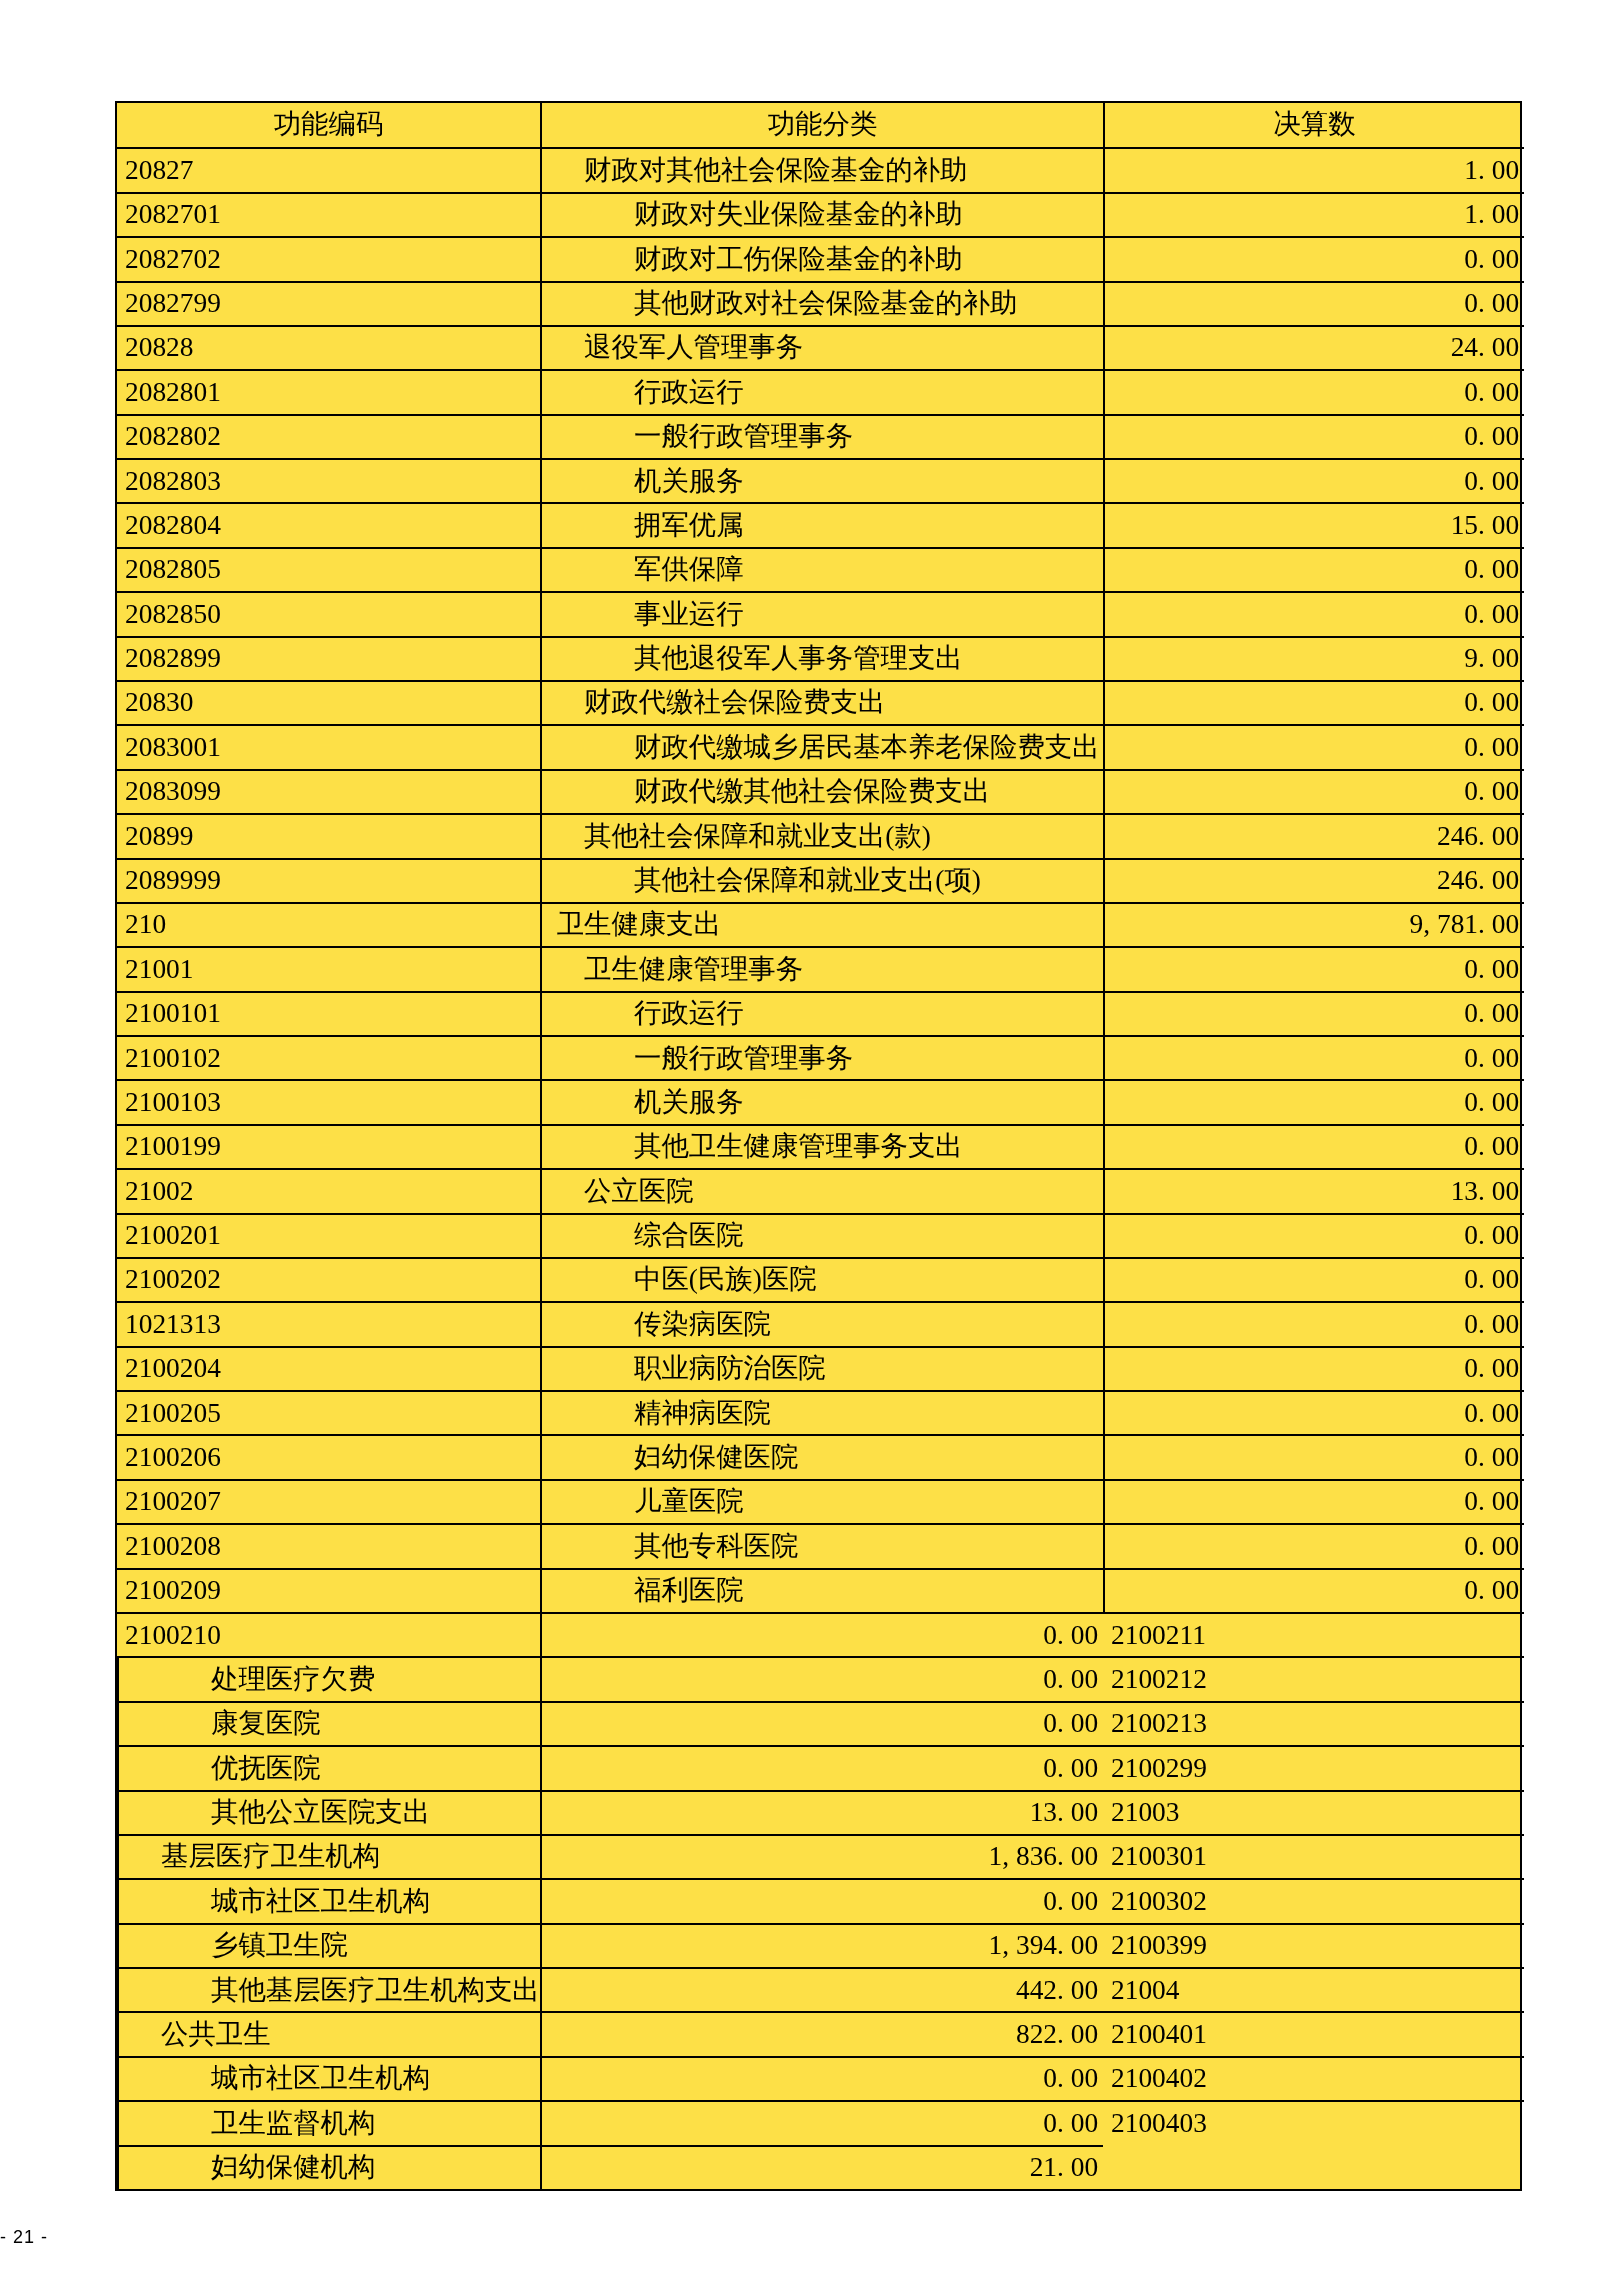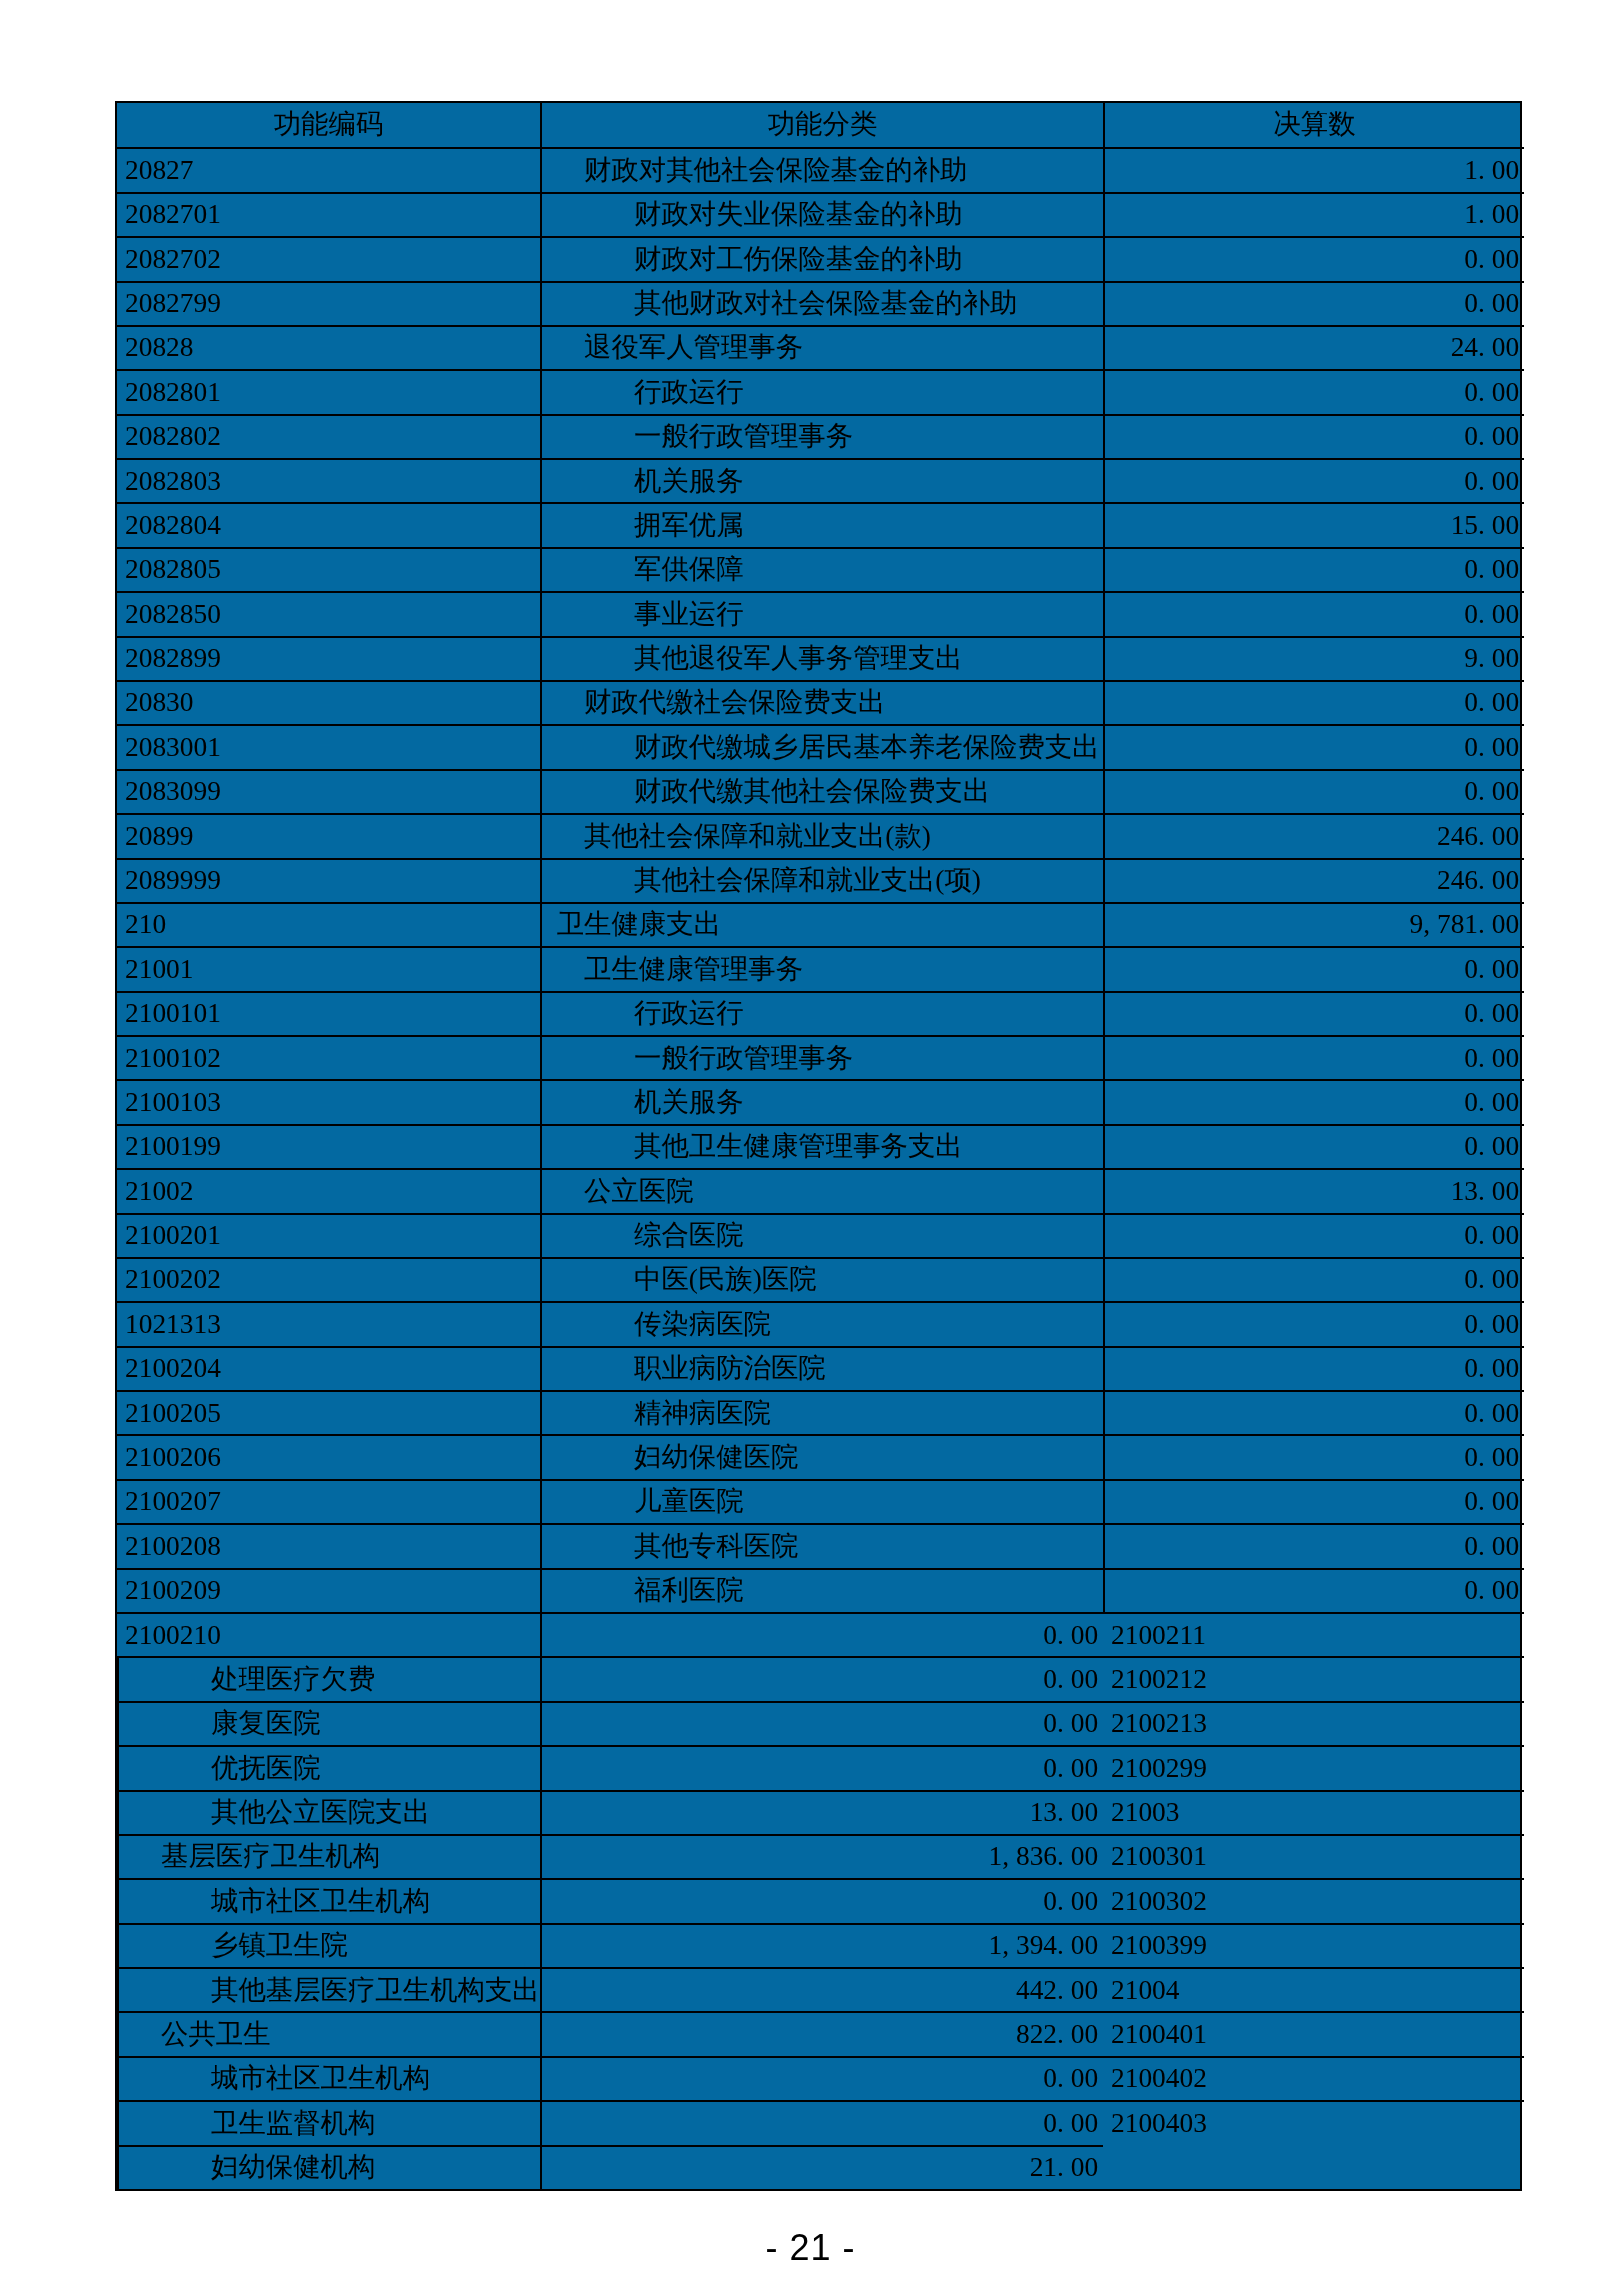--- a/index.html
+++ b/index.html
@@ -18,21 +18,21 @@
     top: 101px;
     width: 1407px;
     height: 2090px;
     box-sizing: border-box;
     display: grid;
     grid-template-columns: 423px 563px 421px;
     grid-template-rows: repeat(47, 1fr);
     border: 2px solid #000;
     border-top-width: 2.9px;
     border-bottom-width: 2.9px;
-    background: #0369a1;
+    background: #fde047;
   }
   .cell {
     box-sizing: border-box;
     display: flex;
     align-items: center;
     font-size: 27.4px;
     line-height: 1;
     border-top: 2.9px solid #000;
     border-left: 2px solid #000;
     overflow: hidden;
@@ -44,23 +44,22 @@
   .cell.code { padding-left: 8px; }
   .cell.cat.lvl0 { padding-left: 14.7px; }
   .cell.cat.lvl1 { padding-left: 42px; }
   .cell.cat.lvl2 { padding-left: 92px; }
   .cell.val { justify-content: flex-end; padding-right: 4.9px; }
   .footer {
     position: absolute;
     left: 0;
     top: 2227px;
     width: 100%;
-    text-align: center;
     font-family: "Liberation Sans", "DejaVu Sans", sans-serif;
-    font-size: 36px;
+    font-size: 18px;
     letter-spacing: 1px;
   }
 </style>
 </head>
 <body>
 
 <div class="page">
 
   <div class="fin-table">
     <div class="cell head r0 c0">功能编码</div>

